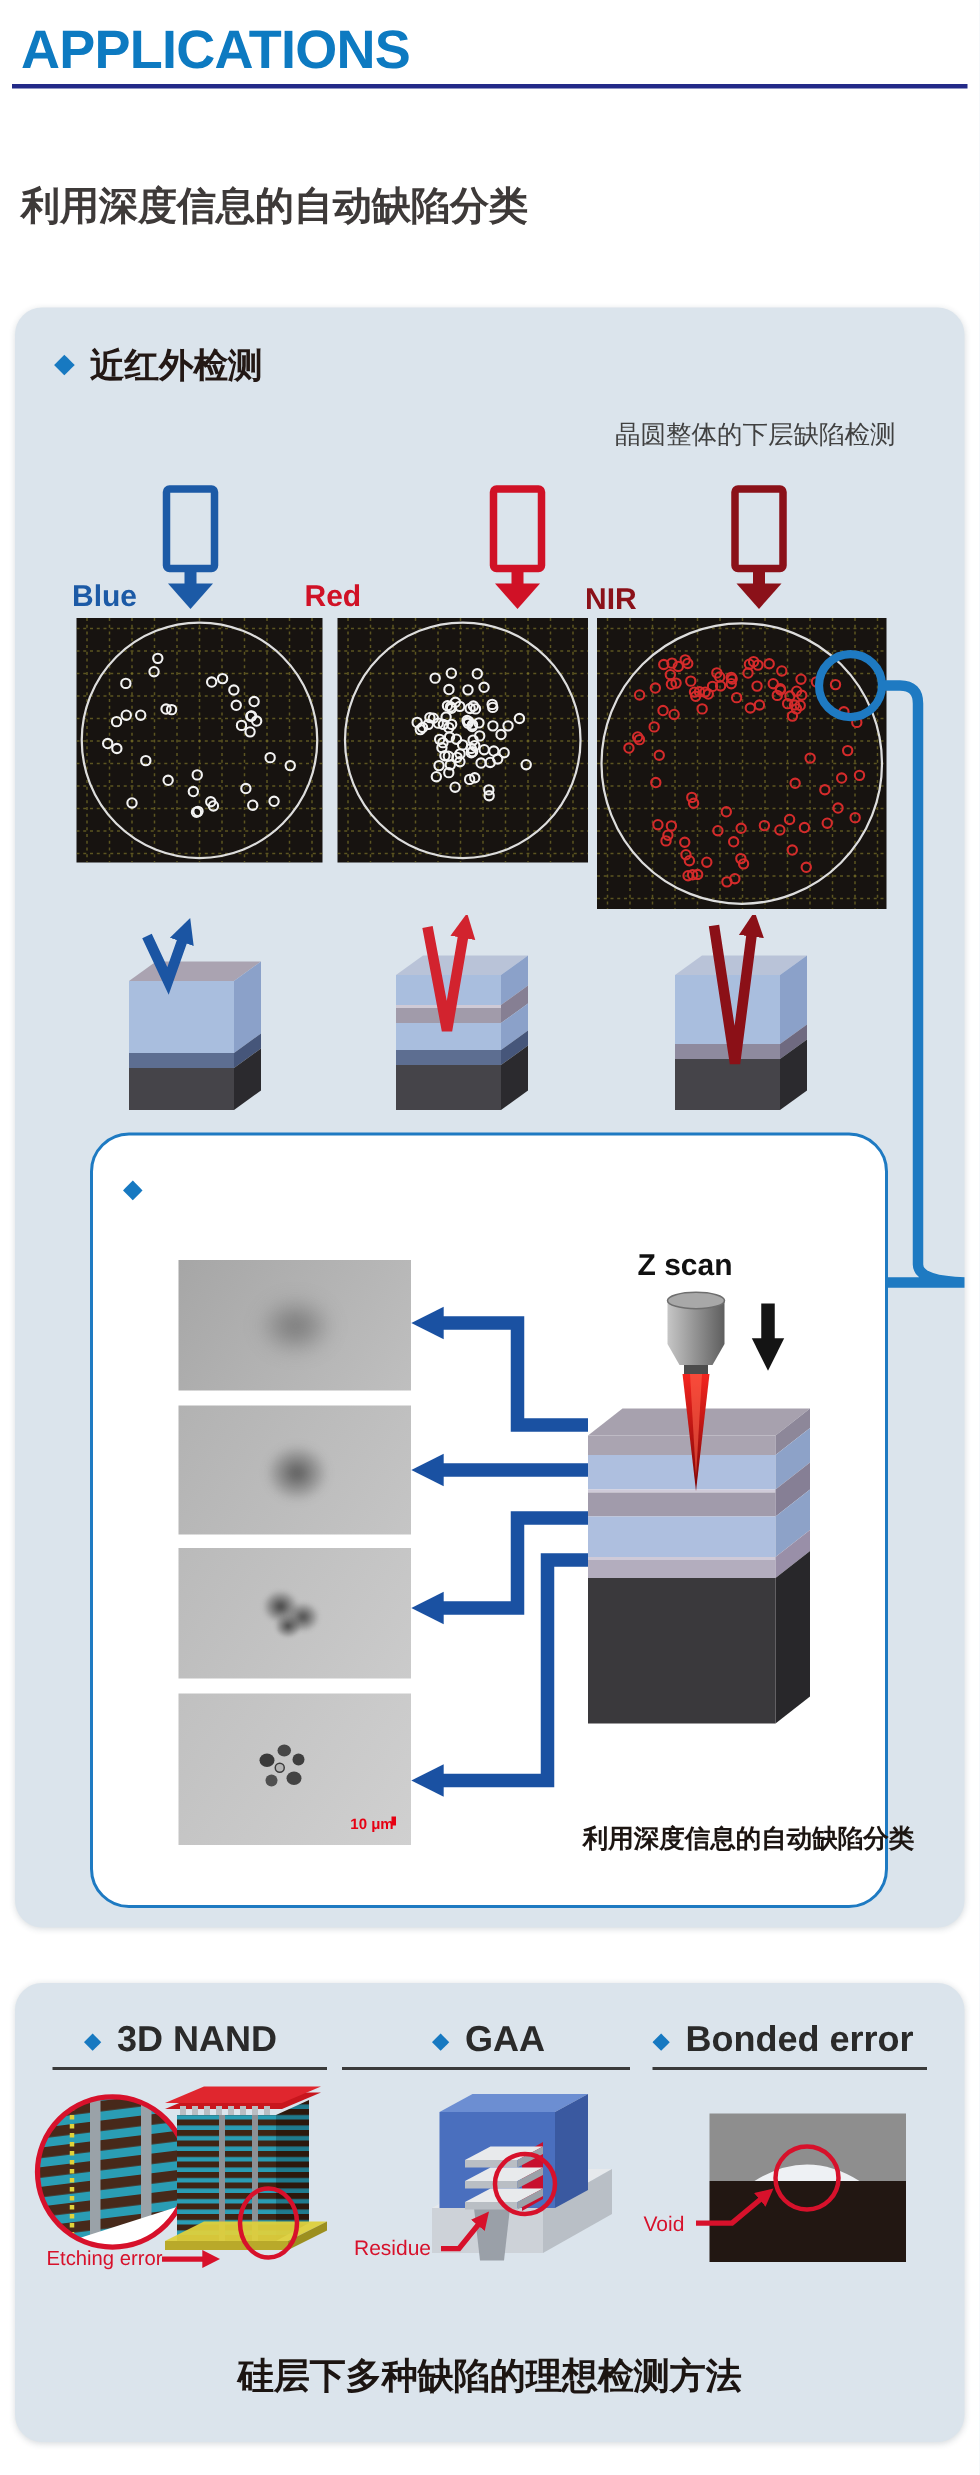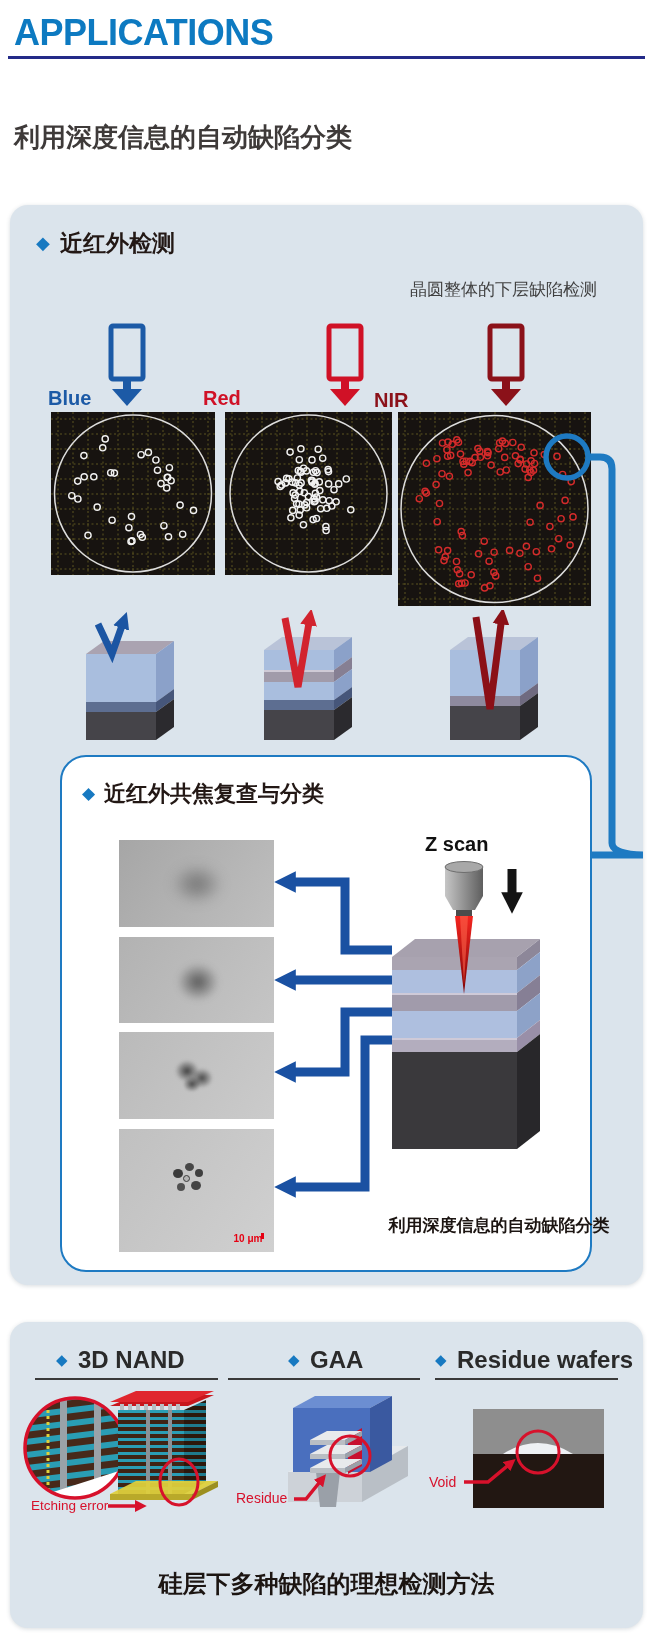--- a/index.html
+++ b/index.html
@@ -76,21 +76,21 @@
   <span class="abs" style="left: 476px; top: 118px; color: rgb(139, 17, 25);">
     <svg width="40" height="84" viewBox="0 0 40 84">
       <rect x="4" y="3" width="32" height="53" rx="2" fill="none" stroke="currentColor" stroke-width="5"></rect>
       <rect x="16" y="56" width="8" height="11" fill="currentColor"></rect>
       <polygon points="5,66 35,66 20,83" fill="currentColor"></polygon>
     </svg>
   </span>
 
   <span class="abs map-label" style="left: 38px; top: 182px; color: rgb(28, 90, 166);">Blue</span>
   <span class="abs map-label" style="left: 193px; top: 182px; color: rgb(208, 17, 38);">Red</span>
-  <span class="abs map-label" style="left: 364px; top: 184px; color: rgb(139, 17, 25);">NIR</span>
+  <span class="abs map-label" style="left: 380px; top: 184px; color: rgb(139, 17, 25);">NIR</span>
 
   <div class="abs map" style="left:41px;top:207px;width:164px;height:163px;">
     <svg class="wafer" width="164" height="163">
         <line x1="7" y1="0" x2="7" y2="163" stroke="rgba(150,138,48,.55)" stroke-width="1" stroke-dasharray="2 2.5"></line>
         <line x1="22" y1="0" x2="22" y2="163" stroke="rgba(150,138,48,.55)" stroke-width="1" stroke-dasharray="2 2.5"></line>
         <line x1="37" y1="0" x2="37" y2="163" stroke="rgba(150,138,48,.55)" stroke-width="1" stroke-dasharray="2 2.5"></line>
         <line x1="52" y1="0" x2="52" y2="163" stroke="rgba(150,138,48,.55)" stroke-width="1" stroke-dasharray="2 2.5"></line>
         <line x1="67" y1="0" x2="67" y2="163" stroke="rgba(150,138,48,.55)" stroke-width="1" stroke-dasharray="2 2.5"></line>
         <line x1="82" y1="0" x2="82" y2="163" stroke="rgba(150,138,48,.55)" stroke-width="1" stroke-dasharray="2 2.5"></line>
         <line x1="97" y1="0" x2="97" y2="163" stroke="rgba(150,138,48,.55)" stroke-width="1" stroke-dasharray="2 2.5"></line>
@@ -428,34 +428,33 @@
   </span>
 
   <svg class="abs overlay" style="left:0;top:0;" width="633" height="700" viewBox="0 0 633 700">
     <circle cx="557" cy="252" r="21" fill="none" stroke="var(--connector_blue)" stroke-width="5.5"></circle>
     <path d="M578,252 H590 Q602,252 602,264 V638 Q602,650 638,650 H580" fill="none" stroke="var(--connector_blue)" stroke-width="7" style="stroke:var(--connector_blue)"></path>
   </svg>
 
   <div class="abs inner-panel" style="left:50px;top:550px;width:532px;height:517px;">
 
     <span class="abs diamond" style="left:20px;top:26px;font-size:17px;">◆</span>
-    <span class="abs sec-title" style="left:42px;top:22px;font-size:22px;">近红外共焦复查与分类</span>
 
     <div class="abs gray-img" style="left:57px;top:83px;width:155px;height:87px;background:linear-gradient(125deg,#a6a6a6,#bfbfbf);">
       <span class="blob" style="left:52px;top:24px;width:52px;height:40px;background:radial-gradient(closest-side,rgba(70,70,70,.6),rgba(70,70,70,0));filter:blur(6px);"></span>
     </div>
     <div class="abs gray-img" style="left:57px;top:180px;width:155px;height:86px;background:linear-gradient(125deg,#b2b2b2,#c5c5c5);">
       <span class="blob" style="left:58px;top:26px;width:42px;height:38px;background:radial-gradient(closest-side,rgba(55,55,55,.75),rgba(55,55,55,0));filter:blur(3px);"></span>
     </div>
     <div class="abs gray-img" style="left:57px;top:275px;width:155px;height:87px;background:linear-gradient(125deg,#bababa,#cbcbcb);">
       <span class="blob" style="left:56px;top:28px;width:24px;height:22px;background:radial-gradient(closest-side,rgba(40,40,40,.85),rgba(40,40,40,0));filter:blur(1.5px);"></span>
       <span class="blob" style="left:72px;top:36px;width:22px;height:20px;background:radial-gradient(closest-side,rgba(40,40,40,.8),rgba(40,40,40,0));filter:blur(1.5px);"></span>
       <span class="blob" style="left:64px;top:44px;width:18px;height:16px;background:radial-gradient(closest-side,rgba(40,40,40,.8),rgba(40,40,40,0));filter:blur(1px);"></span>
     </div>
-    <div class="abs gray-img" style="left:57px;top:372px;width:155px;height:123px;background:linear-gradient(125deg,#c0c0c0,#d0d0d0);">
+    <div class="abs gray-img" style="left:57px;top:372px;width:155px;height:101px;background:linear-gradient(125deg,#c0c0c0,#d0d0d0);">
       <span class="blob" style="left:54px;top:40px;width:10px;height:9px;background:#3a3a3a;"></span>
       <span class="blob" style="left:66px;top:34px;width:9px;height:8px;background:#474747;"></span>
       <span class="blob" style="left:76px;top:40px;width:8px;height:8px;background:#3f3f3f;"></span>
       <span class="blob" style="left:72px;top:52px;width:10px;height:9px;background:#444;"></span>
       <span class="blob" style="left:58px;top:54px;width:8px;height:8px;background:#505050;"></span>
       <span class="blob" style="left:64px;top:46px;width:7px;height:7px;background:#b5b5b5;border:1.5px solid #3c3c3c;"></span>
 
       <div class="abs scalebar" style="right:6px;bottom:8px;width:40px;">
         <span>10 μm</span>
         <span class="bar"><i style="left:0;top:0;width:1.5px;height:6px;"></i><i style="left:0;top:2.5px;width:100%;height:1.5px;"></i><i style="right:0;top:0;width:1.5px;height:6px;"></i></span>
@@ -528,21 +527,21 @@
 
   <span class="abs diamond" style="left:46px;top:29px;font-size:15px;">◆</span>
   <span class="abs app-title" style="left:68px;top:24px;">3D NAND</span>
   <div class="abs app-rule" style="left:25px;top:56px;width:183px;"></div>
 
   <span class="abs diamond" style="left:278px;top:29px;font-size:15px;">◆</span>
   <span class="abs app-title" style="left:300px;top:24px;">GAA</span>
   <div class="abs app-rule" style="left:218px;top:56px;width:192px;"></div>
 
   <span class="abs diamond" style="left:425px;top:29px;font-size:15px;">◆</span>
-  <span class="abs app-title" style="left:447px;top:24px;">Residue wafers</span>
+  <span class="abs app-title" style="left:447px;top:24px;">Bonded error</span>
   <div class="abs app-rule" style="left:425px;top:56px;width:183px;"></div>
 
   <svg class="abs overlay" style="left:0;top:0;" width="633" height="306" viewBox="0 0 633 306">
     <defs>
       <marker id="ahred" viewBox="0 0 10 10" refX="6" refY="5" markerWidth="3.4" markerHeight="3.4" orient="auto">
           <path d="M0,0 L10,5 L0,10 Z" fill="var(--annotation_red)"></path>
         </marker>
       <pattern id="pnand" width="10" height="7" patternUnits="userSpaceOnUse">
           <rect width="10" height="7" fill="#3f2414"></rect>
           <rect y="4" width="10" height="3" fill="#2a9db4"></rect>

